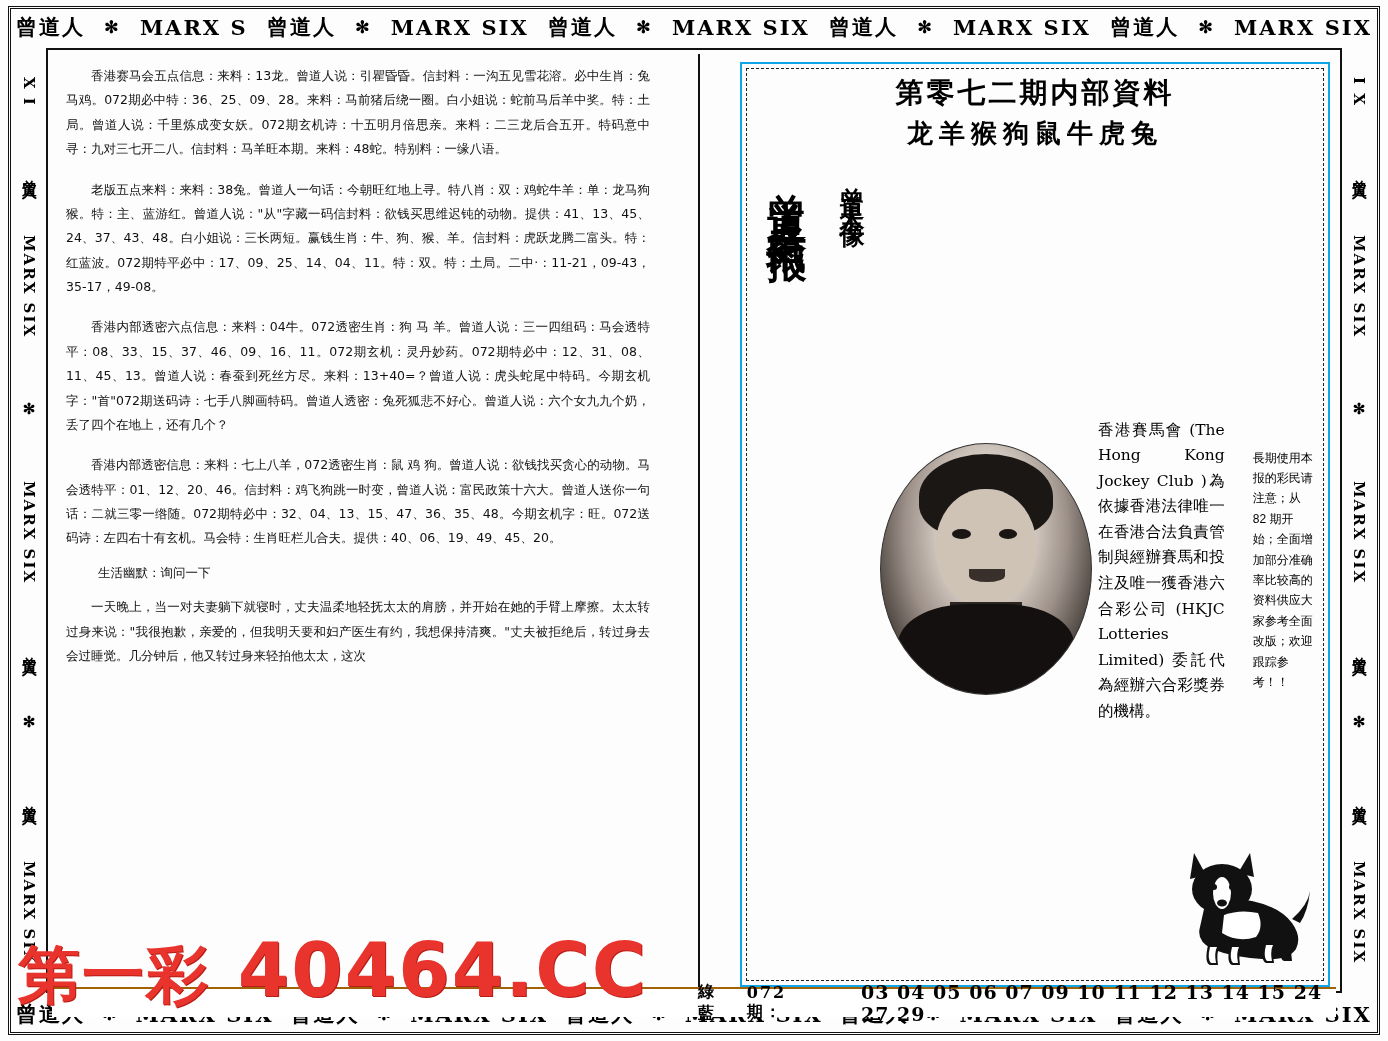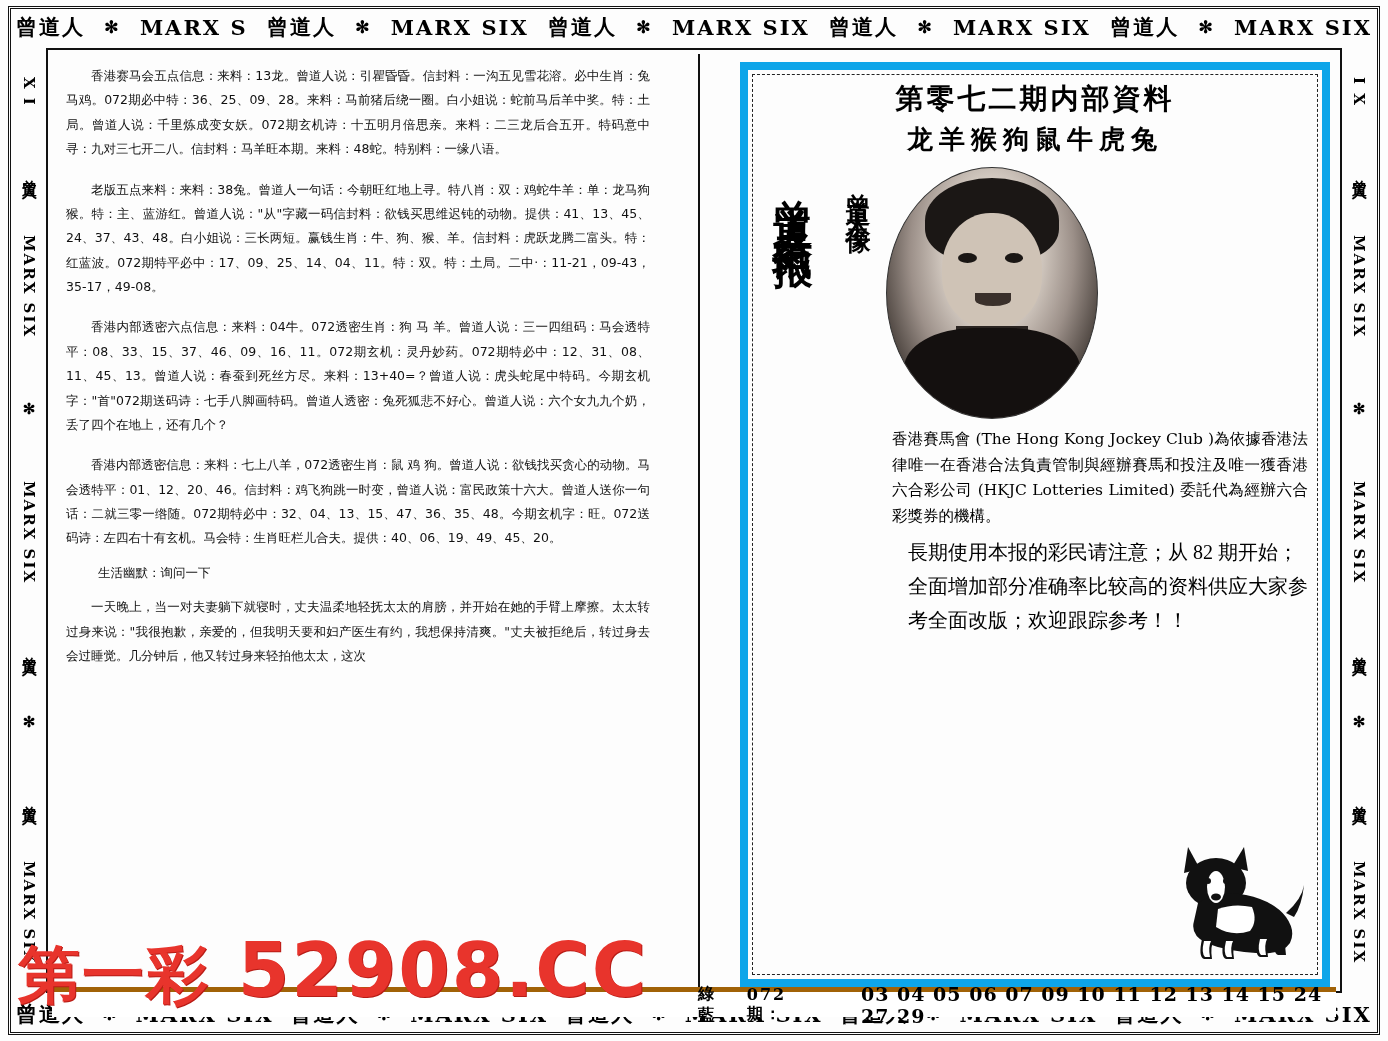--- a/index.html
+++ b/index.html
@@ -95,21 +95,21 @@
   
   .col-right{
     flex:1;
     position:relative;
     padding:6px 4px 0 4px;
     box-sizing:border-box;
     display:flex;
     flex-direction:column;
   }
   .right-frame{
-    border:8px solid #0ea5e9;
+    border:2px solid #0ea5e9;
     margin:2px 2px 0 2px;
     padding:6px 8px 8px 8px;
     box-sizing:border-box;
     flex:1;
     display:flex;
     flex-direction:column;
     position:relative;
   }
   .right-frame:before{
     content:"";
@@ -165,21 +165,22 @@
     writing-mode:vertical-rl;
     font-family:"DejaVu Serif","Liberation Serif",serif;
     font-weight:bold;
     font-size:25px;
     letter-spacing:9px;
     line-height:1;
   }
   .portrait-col{
     flex:1;
     display:flex;
-    flex-direction:column;
+    flex-direction:row;
+    align-items:center;
   }
   .portrait{
     width:210px;height:250px;
     border-radius:50%;
     background:
       radial-gradient(ellipse at 50% 34%, #d8cfc6 0 30%, #9c9089 55%, #4a423d 78%, #1a1715 100%);
     position:relative;
     overflow:hidden;
     border:1px solid #333;
     margin-top:4px;
@@ -214,41 +215,41 @@
 
   .jockey-text{
     font-family:"DejaVu Serif","Liberation Serif",serif;
     font-size:15.5px;
     line-height:1.65;
     text-align:justify;
     margin:8px 6px 0 6px;
     position:relative;z-index:2;
   }
   .notice-text{
-    font-family:Liberation Serif, serif;
-    font-size:20px;
+    font-family:Liberation Sans, sans-serif;
+    font-size:12px;
     line-height:1.7;
     margin:6px 6px 0 22px;
     position:relative;z-index:2;
   }
   .dog{
     position:absolute;right:14px;bottom:16px;width:150px;height:120px;z-index:3;
   }
 
   
   .numbers-bar{
     position:absolute;
     left:52px;right:52px;bottom:24px;
     height:30px;
     display:flex;align-items:center;
     font-family:"DejaVu Serif","Liberation Serif",serif;
     font-size:19px;font-weight:bold;
     color:#000;
     background:#fff;
-    border-top:5px solid #a16207;
+    border-top:2px solid #a16207;
     padding-left:646px;
     box-sizing:border-box;
     gap:10px;
   }
   .numbers-bar .label{font-size:16px;letter-spacing:2px;}
   .numbers-bar .nums{letter-spacing:1px;margin-left:37px;}
 
   
   .watermark{
     position:absolute;
@@ -407,16 +408,16 @@
   </div>
 
   <div class="numbers-bar">
     <span class="label">綠 藍</span>
     <span class="label">072期：</span>
     <span class="nums">03 04 05 06 07 09 10 11 12 13 14 15 24 27 29</span>
   </div>
 
   <div class="watermark">
     <span class="cn">第一彩</span>
-    <span>52908.CC</span>
+    <span>40464.CC</span>
   </div>
 
 </div>
 
 </body></html>

